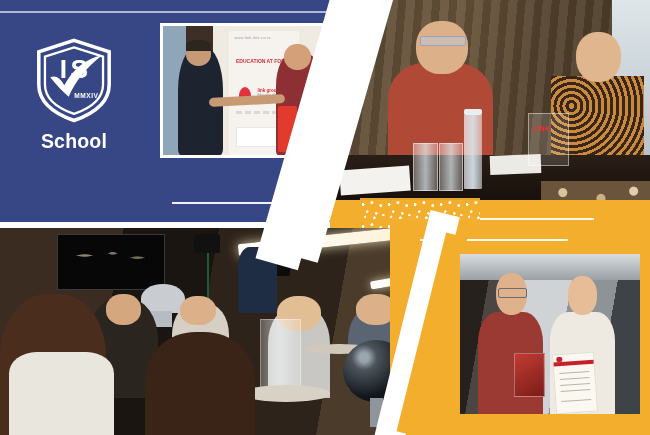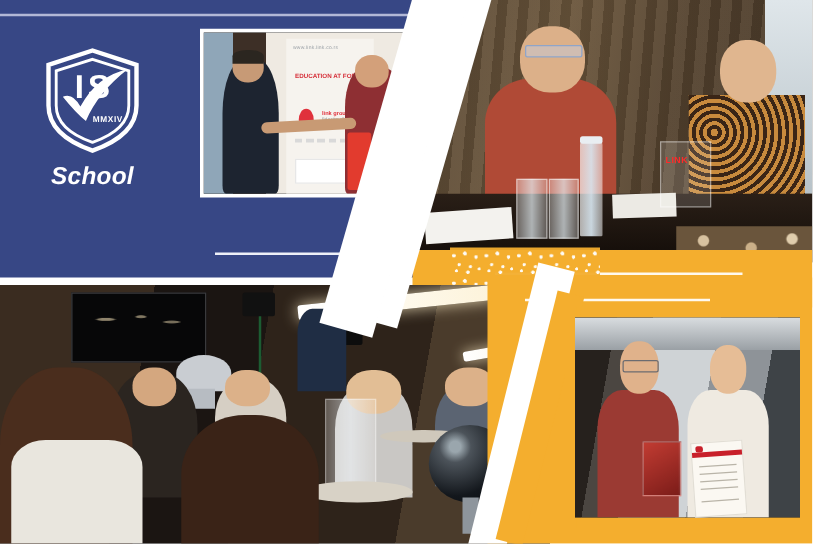--- a/index.html
+++ b/index.html
@@ -24,21 +24,21 @@
   }
 
   
   #logo-wrap{position:absolute;left:0;top:36px;width:148px;text-align:center;}
   .shield{width:88px;height:88px;display:block;margin:0 auto;}
   .logo-text{
     color:#ffffff;font-family:"Liberation Sans",sans-serif;
     font-weight:600;letter-spacing:.2px;line-height:1.08;
     font-size:19.5px;margin-top:7px;
   }
-  .logo-text .l2{display:block;font-style:italic;}
+  .logo-text .l2{display:block;}
 
   
   .photo{position:absolute;overflow:hidden;background:#222;}
   .ph-inner{position:absolute;inset:0;}
 
   
   #ph-handshake{
     left:163px;top:26px;width:166px;height:129px;
     box-shadow:0 0 0 3px #ffffff;
   }

